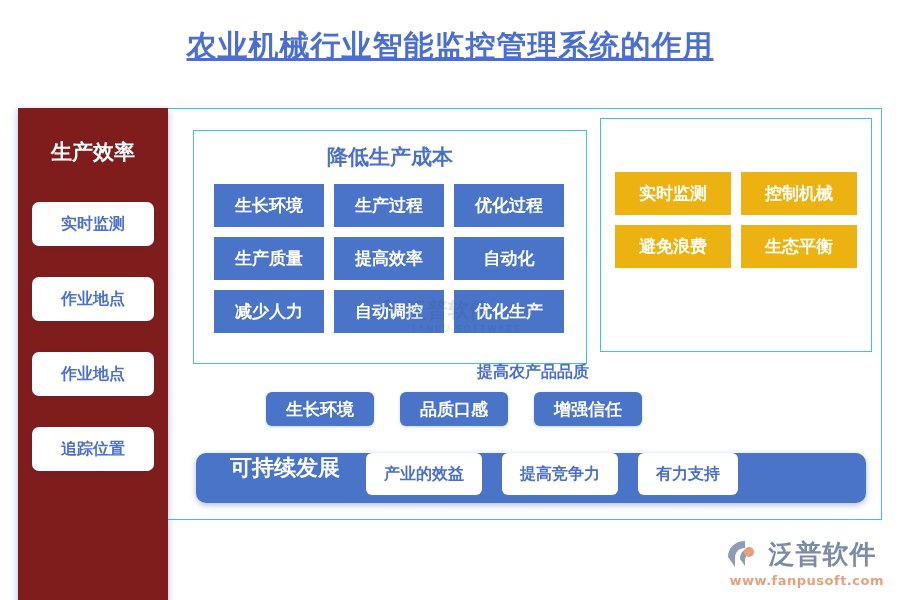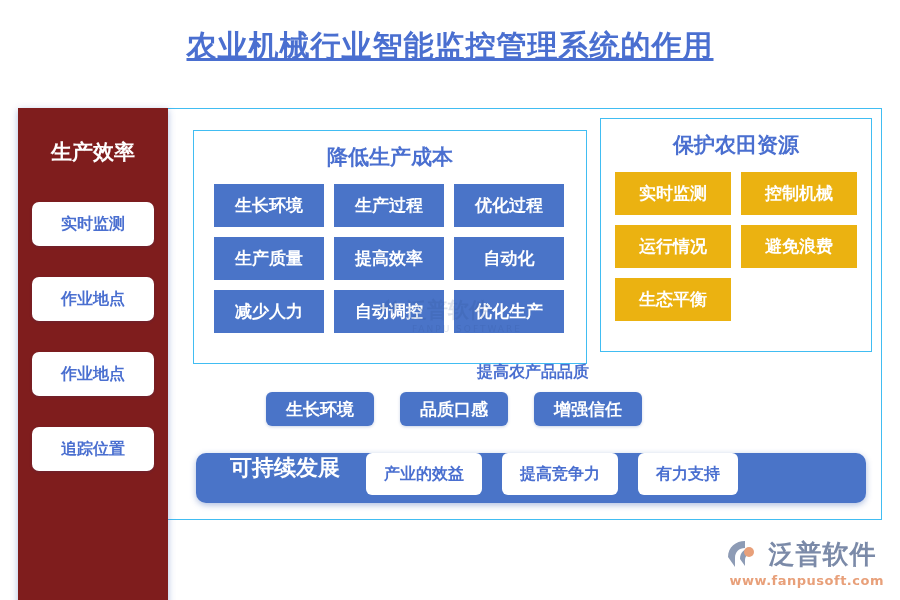--- a/index.html
+++ b/index.html
@@ -342,25 +342,23 @@
     <div class="mid-cell">生产质量</div>
     <div class="mid-cell">提高效率</div>
     <div class="mid-cell">自动化</div>
     <div class="mid-cell">减少人力</div>
     <div class="mid-cell">自动调控</div>
     <div class="mid-cell">优化生产</div>
   </div>
 </div>
 
 <div id="right-panel">
-  <div id="right-panel-title">保护农田资源</div>
   <div id="right-grid">
     <div class="right-cell">实时监测</div>
     <div class="right-cell">控制机械</div>
-    <div class="right-cell">运行情况</div>
     <div class="right-cell">避免浪费</div>
     <div class="right-cell">生态平衡</div>
   </div>
 </div>
 
 <div id="bottom-title">提高农产品品质</div>
 
 <div id="bottom-chips">
   <div class="bchip">生长环境</div>
   <div class="bchip">品质口感</div>

